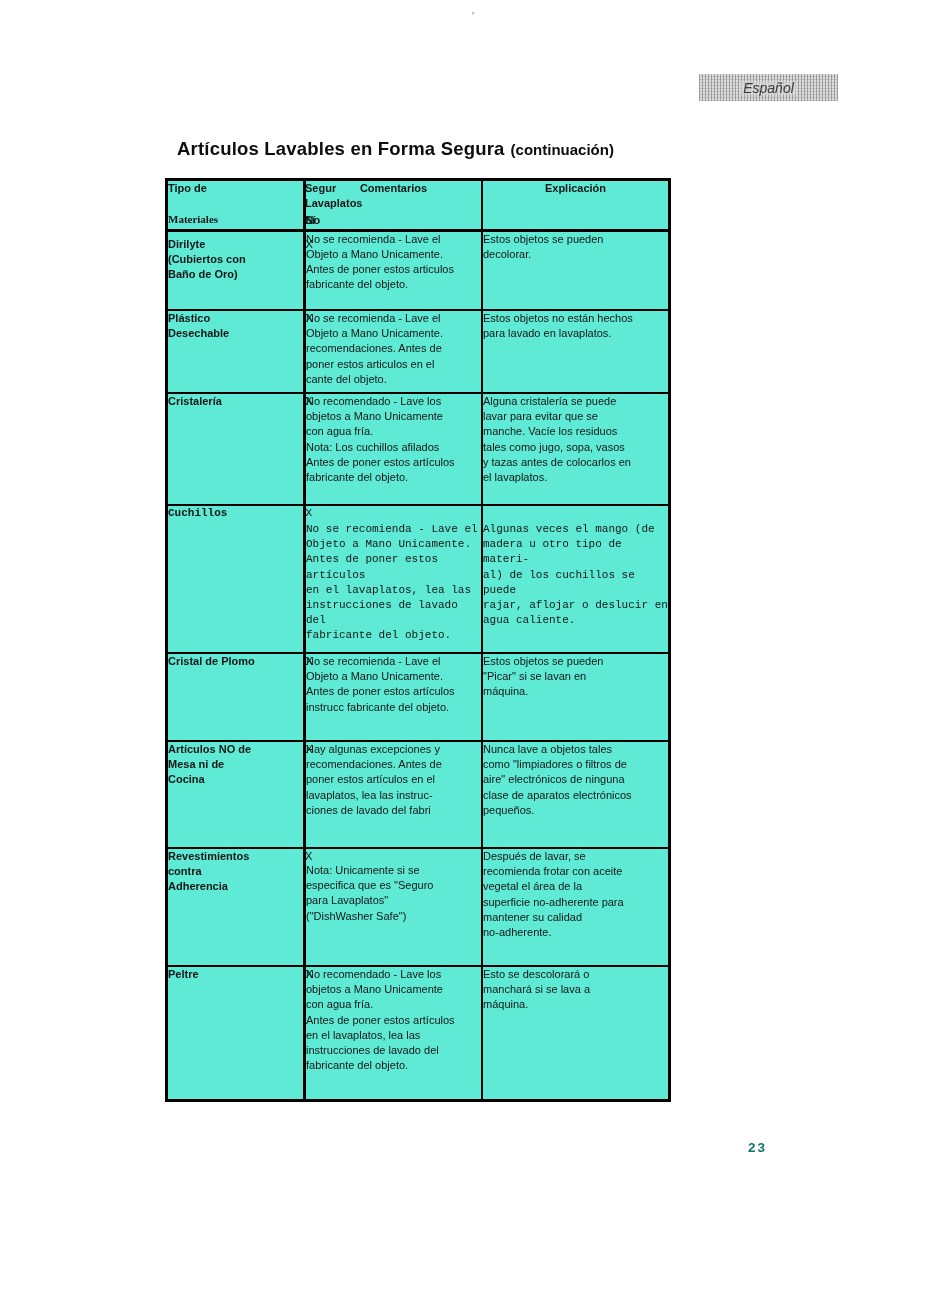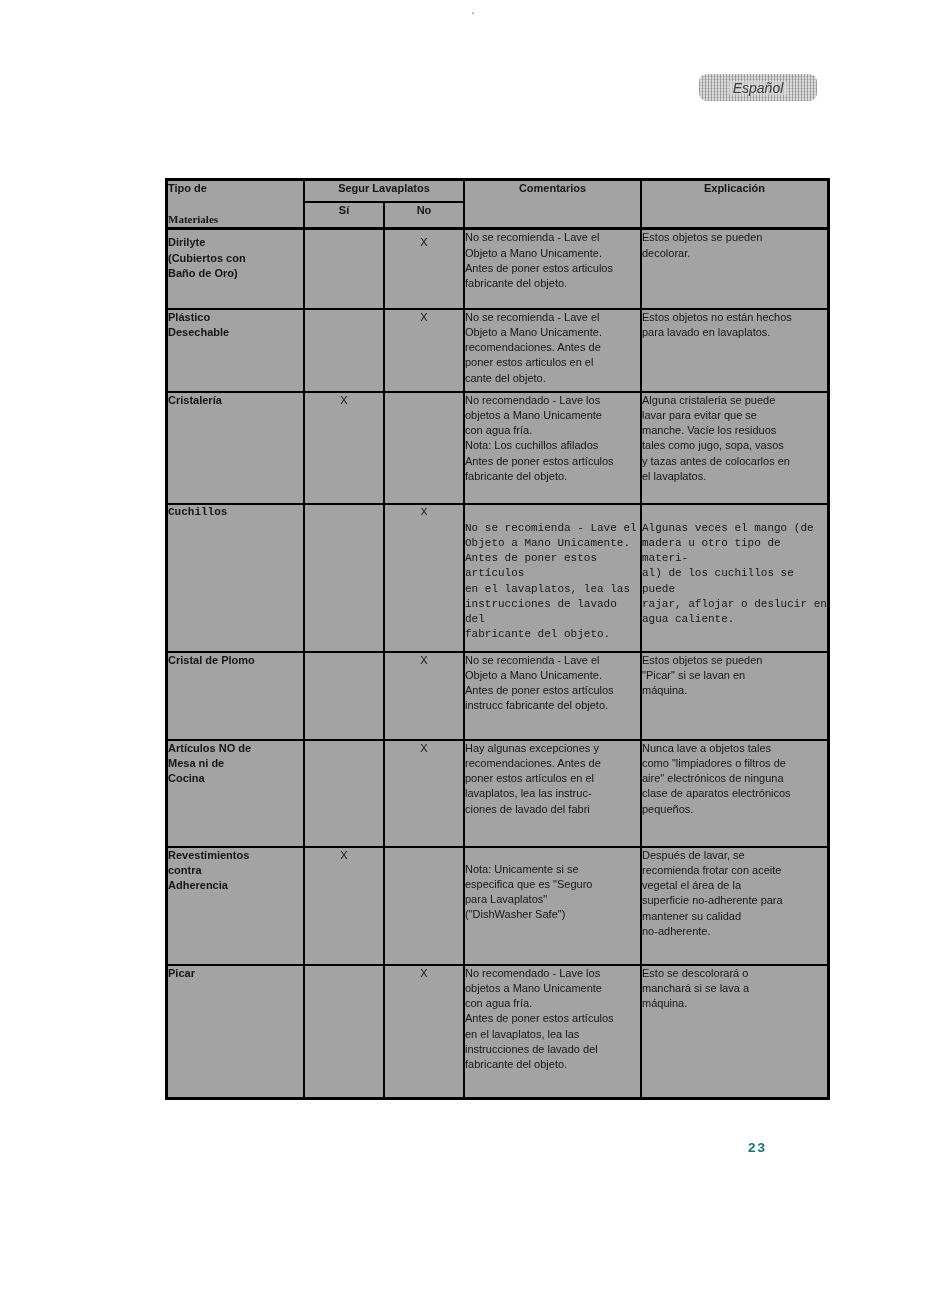--- a/index.html
+++ b/index.html
@@ -12,26 +12,26 @@
     overflow:hidden;
   }
   
   .stray-mark{
     position:absolute;left:472px;top:10px;
     font-size:11px;color:#777;
   }
   
   .lang-tab{
     position:absolute;left:699px;top:74px;
-    width:118px;height:27px;
+    width:139px;height:27px;
     background:
       repeating-linear-gradient(90deg, rgba(90,90,90,.45) 0 1px, rgba(0,0,0,0) 1px 3px),
       repeating-linear-gradient(0deg, rgba(120,120,120,.25) 0 1px, rgba(0,0,0,0) 1px 3px),
       #dcdcdc;
-    display:flex;align-items:center;justify-content:center;border-radius:8px;
+    display:flex;align-items:center;justify-content:center;
   }
   .lang-tab span{
     font-style:italic;
     font-size:14px;
     color:#3a3a3a;
     background:rgba(220,220,220,.55);
     padding:0 4px;
     line-height:1;
   }
   
@@ -43,22 +43,22 @@
     font-weight:bold;font-size:18.5px;letter-spacing:.2px;color:#0d0d0d;
   }
   .title-suffix{
     font-weight:bold;font-size:15px;color:#0d0d0d;margin-left:6px;
   }
   
   table.materials{
     position:absolute;left:165px;top:178px;
     border-collapse:collapse;
     table-layout:fixed;
-    width:665px;
-    background:#a3a3a3;
+    width:506px;
+    background:#5eead4;
   }
   table.materials th, table.materials td{
     border:2px solid #000;
     padding:0;
     vertical-align:top;
     font-size:11px;
     line-height:1.38;
     color:#161616;
   }
   table.materials{border:3px solid #000;}
@@ -115,20 +115,23 @@
 <body>
 
 <div class="page">
 
   <span class="stray-mark">'</span>
 
   <div class="lang-tab">
     <span>Español</span>
   </div>
 
+  <div class="title-wrap">
+    <span class="title-main">Artículos Lavables en Forma Segura</span><span class="title-suffix">(continuación)</span>
+  </div>
 
   <table class="materials">
     <thead>
       <tr>
         <th class="h-material" rowspan="2">
           <span>Tipo de</span>
           <span class="l2">Materiales</span>
         </th>
         <th class="h-group" colspan="2">Segur Lavaplatos</th>
         <th class="h-comments" rowspan="2">Comentarios</th>
@@ -239,21 +242,21 @@
 para Lavaplatos"
 ("DishWasher Safe")</td>
         <td class="cell-text cell-expl">Después de lavar, se
 recomienda frotar con aceite
 vegetal el área de la
 superficie no-adherente para
 mantener su calidad
 no-adherente.</td>
       </tr>
       <tr class="r8">
-        <td class="cell-material">Picar</td>
+        <td class="cell-material">Peltre</td>
         <td class="cell-check"></td>
         <td class="cell-check">X</td>
         <td class="cell-text cell-comments">No recomendado - Lave los
 objetos a Mano Unicamente
 con agua fría.
 Antes de poner estos artículos
 en el lavaplatos, lea las
 instrucciones de lavado del
 fabricante del objeto.</td>
         <td class="cell-text cell-expl">Esto se descolorará o

